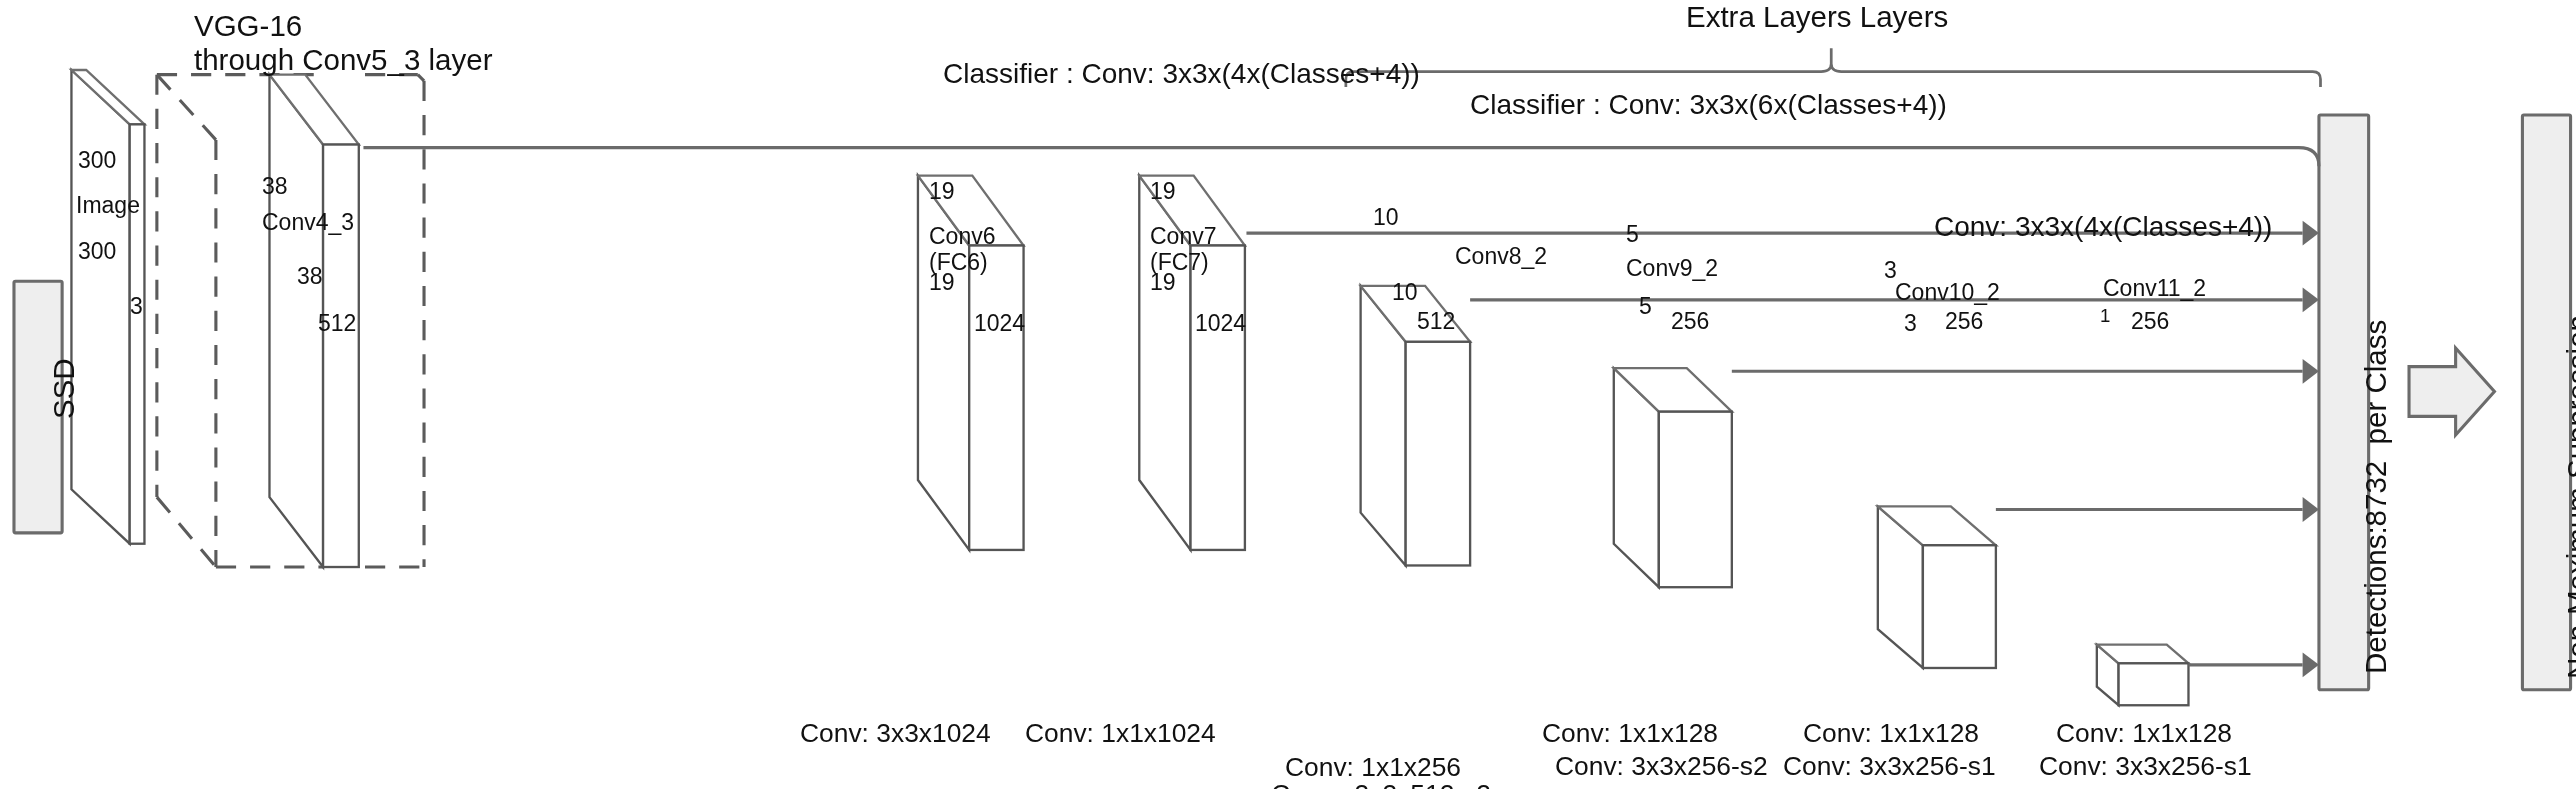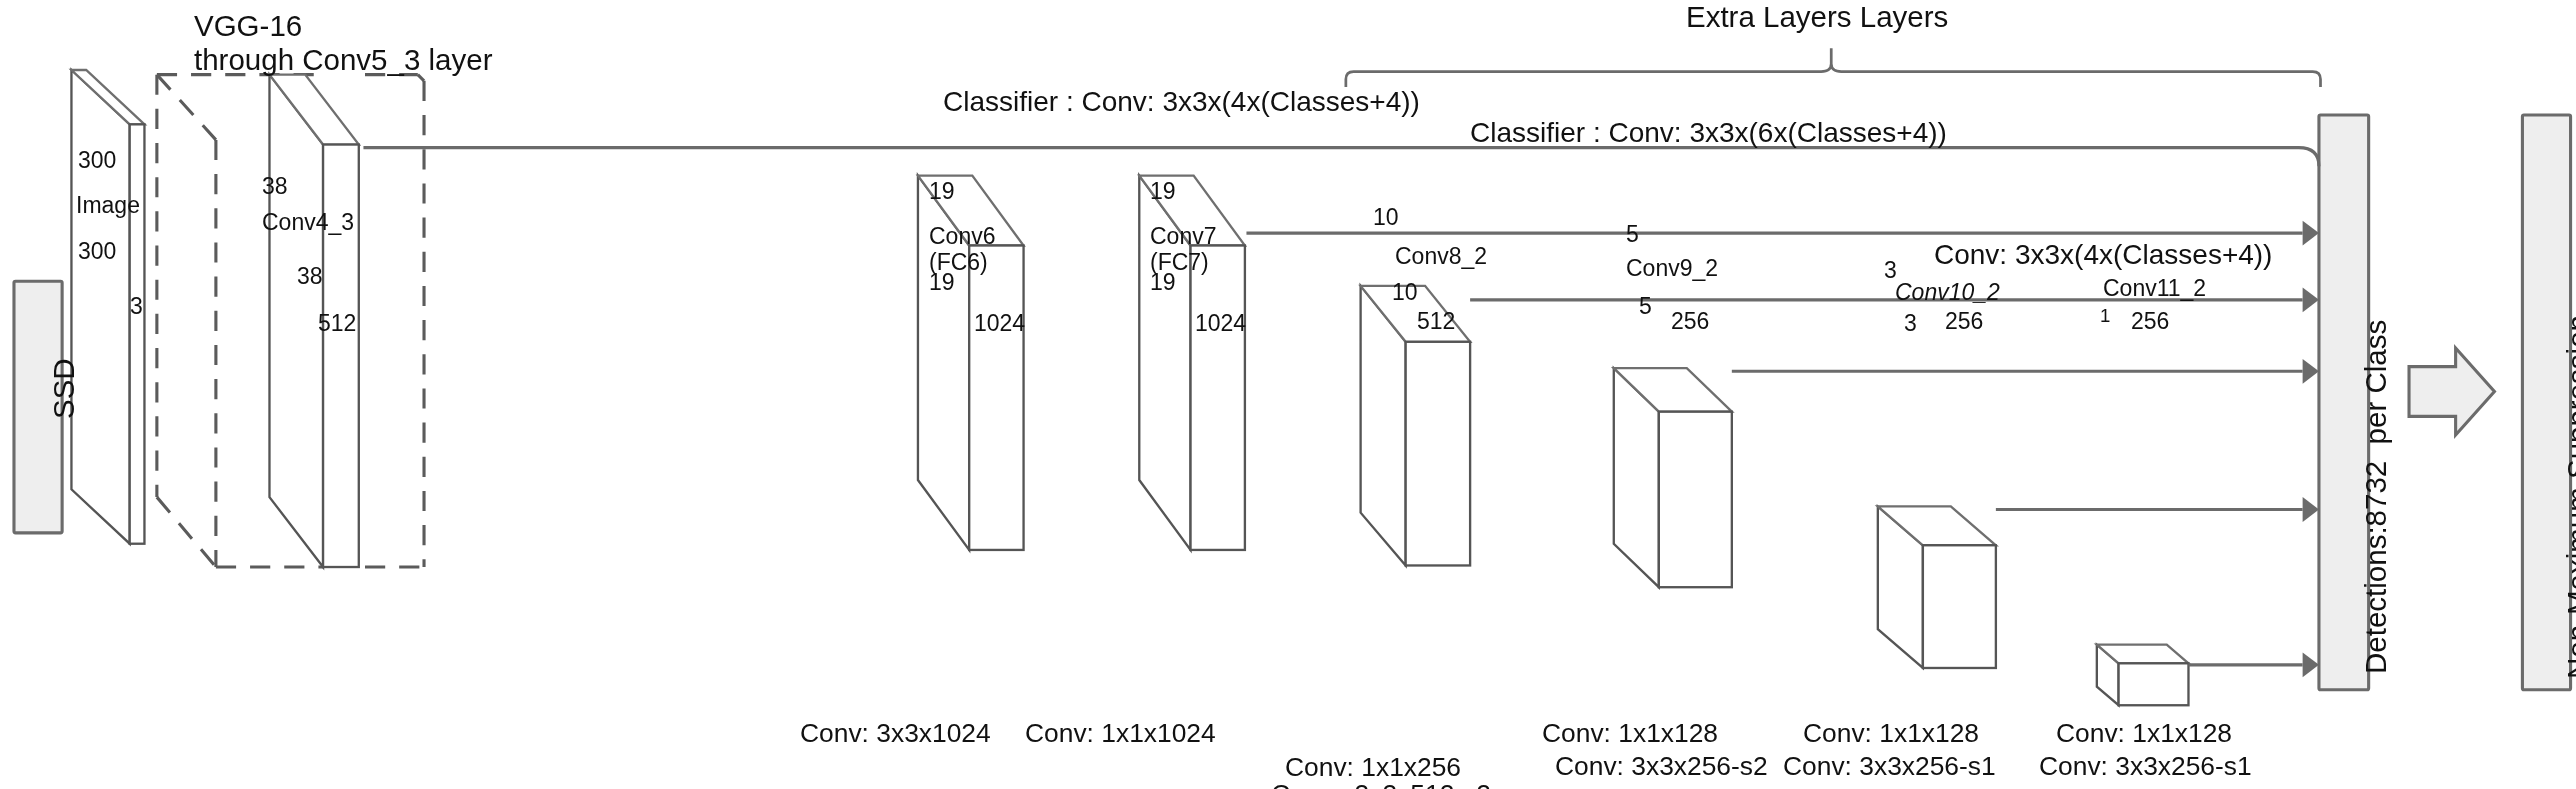--- a/index.html
+++ b/index.html
@@ -2,21 +2,21 @@
 <html style="font-size:12.4px"><head>
 <meta charset="utf-8">
 <style>
   html,body{margin:0;padding:0;background:#ffffff;}
   #stage{position:relative;width:2576px;height:790px;background:#ffffff;
          font-family:"Liberation Sans","DejaVu Sans",sans-serif;overflow:hidden;}
   svg#diagram{position:absolute;left:0;top:0;width:2576px;height:790px;}
   .lbl{position:absolute;color:#111111;white-space:pre;line-height:1.12;}
   .f32{font-size:23px;}
   .f34{font-size:26.4px;}
-  .f36{font-size:28px;margin-top:28px;}
+  .f36{font-size:28px;}
   .f38{font-size:29.5px;}
   .stkbox{fill:#eeeeee;stroke:#6b6b6b;stroke-width:4;}
   .face{fill:#ffffff;stroke:#555555;stroke-width:3;}
   .faceTop{fill:#ffffff;stroke:#6f6f6f;stroke-width:3;}
   .dash{fill:none;stroke:#5b5b5b;stroke-width:4;stroke-dasharray:26 18;}
   .conn{fill:none;stroke:#6b6b6b;stroke-width:4;}
   .brace{fill:none;stroke:#6b6b6b;stroke-width:3.5;}
   .bigarrow{fill:#eeeeee;stroke:#6b6b6b;stroke-width:4;}
 </style>
 </head>
@@ -152,31 +152,31 @@
   <div class="lbl f32" style="left:929px;top:270px;">19</div>
   <div class="lbl f32" style="left:974px;top:311px;">1024</div>
 
   <div class="lbl f32" style="left:1150px;top:179px;">19</div>
   <div class="lbl f32" style="left:1150px;top:224px;">Conv7</div>
   <div class="lbl f32" style="left:1150px;top:250px;">(FC7)</div>
   <div class="lbl f32" style="left:1150px;top:270px;">19</div>
   <div class="lbl f32" style="left:1195px;top:311px;">1024</div>
 
   <div class="lbl f32" style="left:1373px;top:205px;">10</div>
-  <div class="lbl f32" style="left:1395px;top:244px;">Conv8_2</div>
+  <div class="lbl f32" style="left:1455px;top:244px;">Conv8_2</div>
   <div class="lbl f32" style="left:1392px;top:280px;">10</div>
   <div class="lbl f32" style="left:1417px;top:309px;">512</div>
 
   <div class="lbl f32" style="left:1626px;top:222px;">5</div>
   <div class="lbl f32" style="left:1626px;top:256px;">Conv9_2</div>
   <div class="lbl f32" style="left:1639px;top:294px;">5</div>
   <div class="lbl f32" style="left:1671px;top:309px;">256</div>
 
   <div class="lbl f32" style="left:1884px;top:258px;">3</div>
-  <div class="lbl f32" style="left:1895px;top:280px;font-style:italic;">Conv10_2</div>
+  <div class="lbl f32" style="left:1895px;top:280px;">Conv10_2</div>
   <div class="lbl f32" style="left:1904px;top:311px;">3</div>
   <div class="lbl f32" style="left:1945px;top:309px;">256</div>
 
   <div class="lbl f32" style="left:2103px;top:276px;">Conv11_2</div>
   <div class="lbl f32" style="left:2100px;top:306px;font-size:18.6px;">1</div>
   <div class="lbl f32" style="left:2131px;top:309px;">256</div>
 
   <div class="lbl f36" style="left:943px;top:58px;">Classifier : Conv: 3x3x(4x(Classes+4))</div>
   <div class="lbl f36" style="left:1470px;top:89px;">Classifier : Conv: 3x3x(6x(Classes+4))</div>
   <div class="lbl f36" style="left:1934px;top:211px;text-align:center;">Conv: 3x3x(4x(Classes+4))</div>

